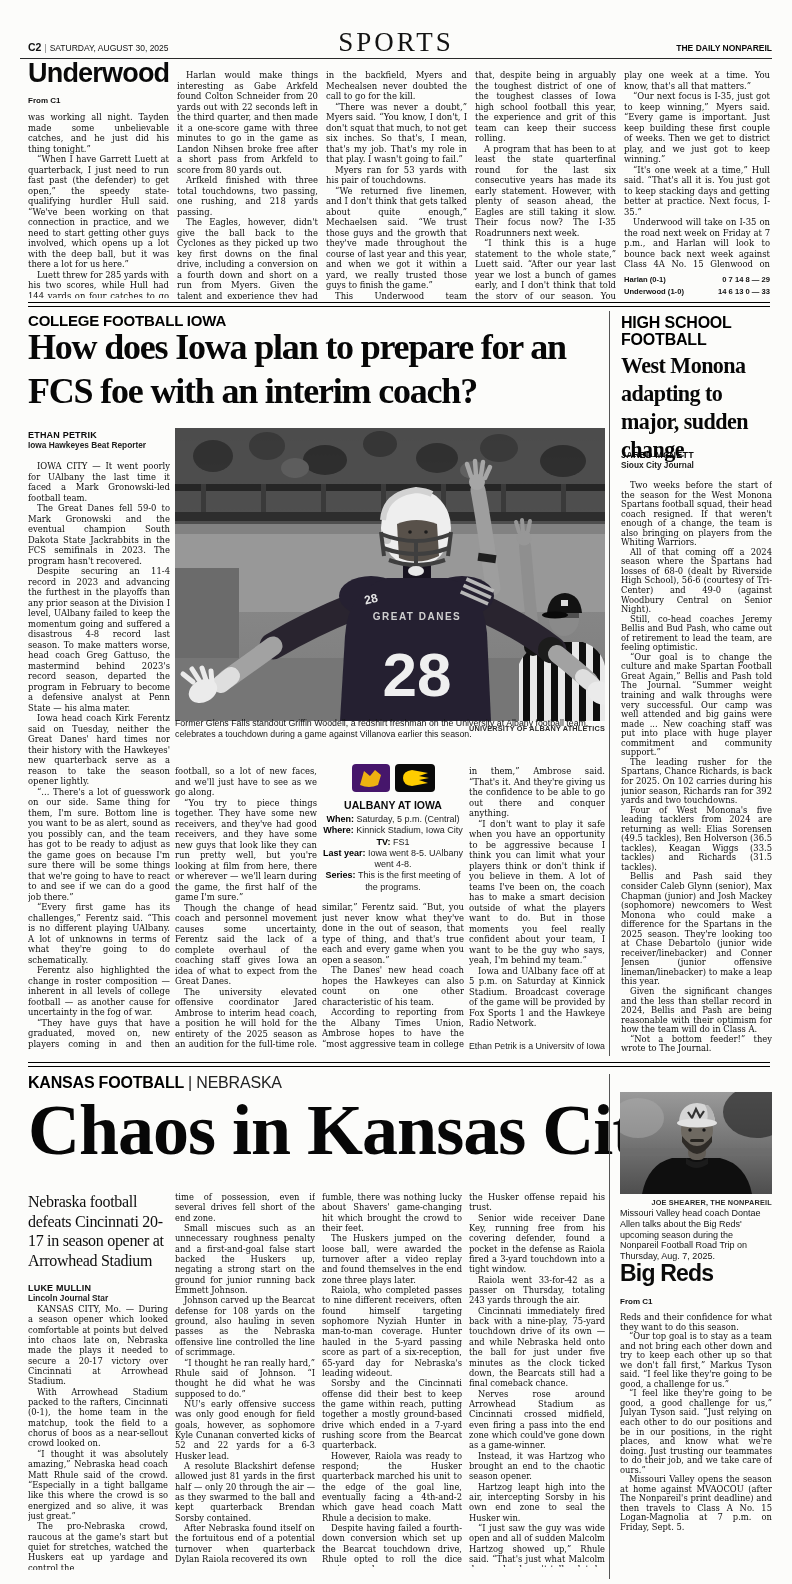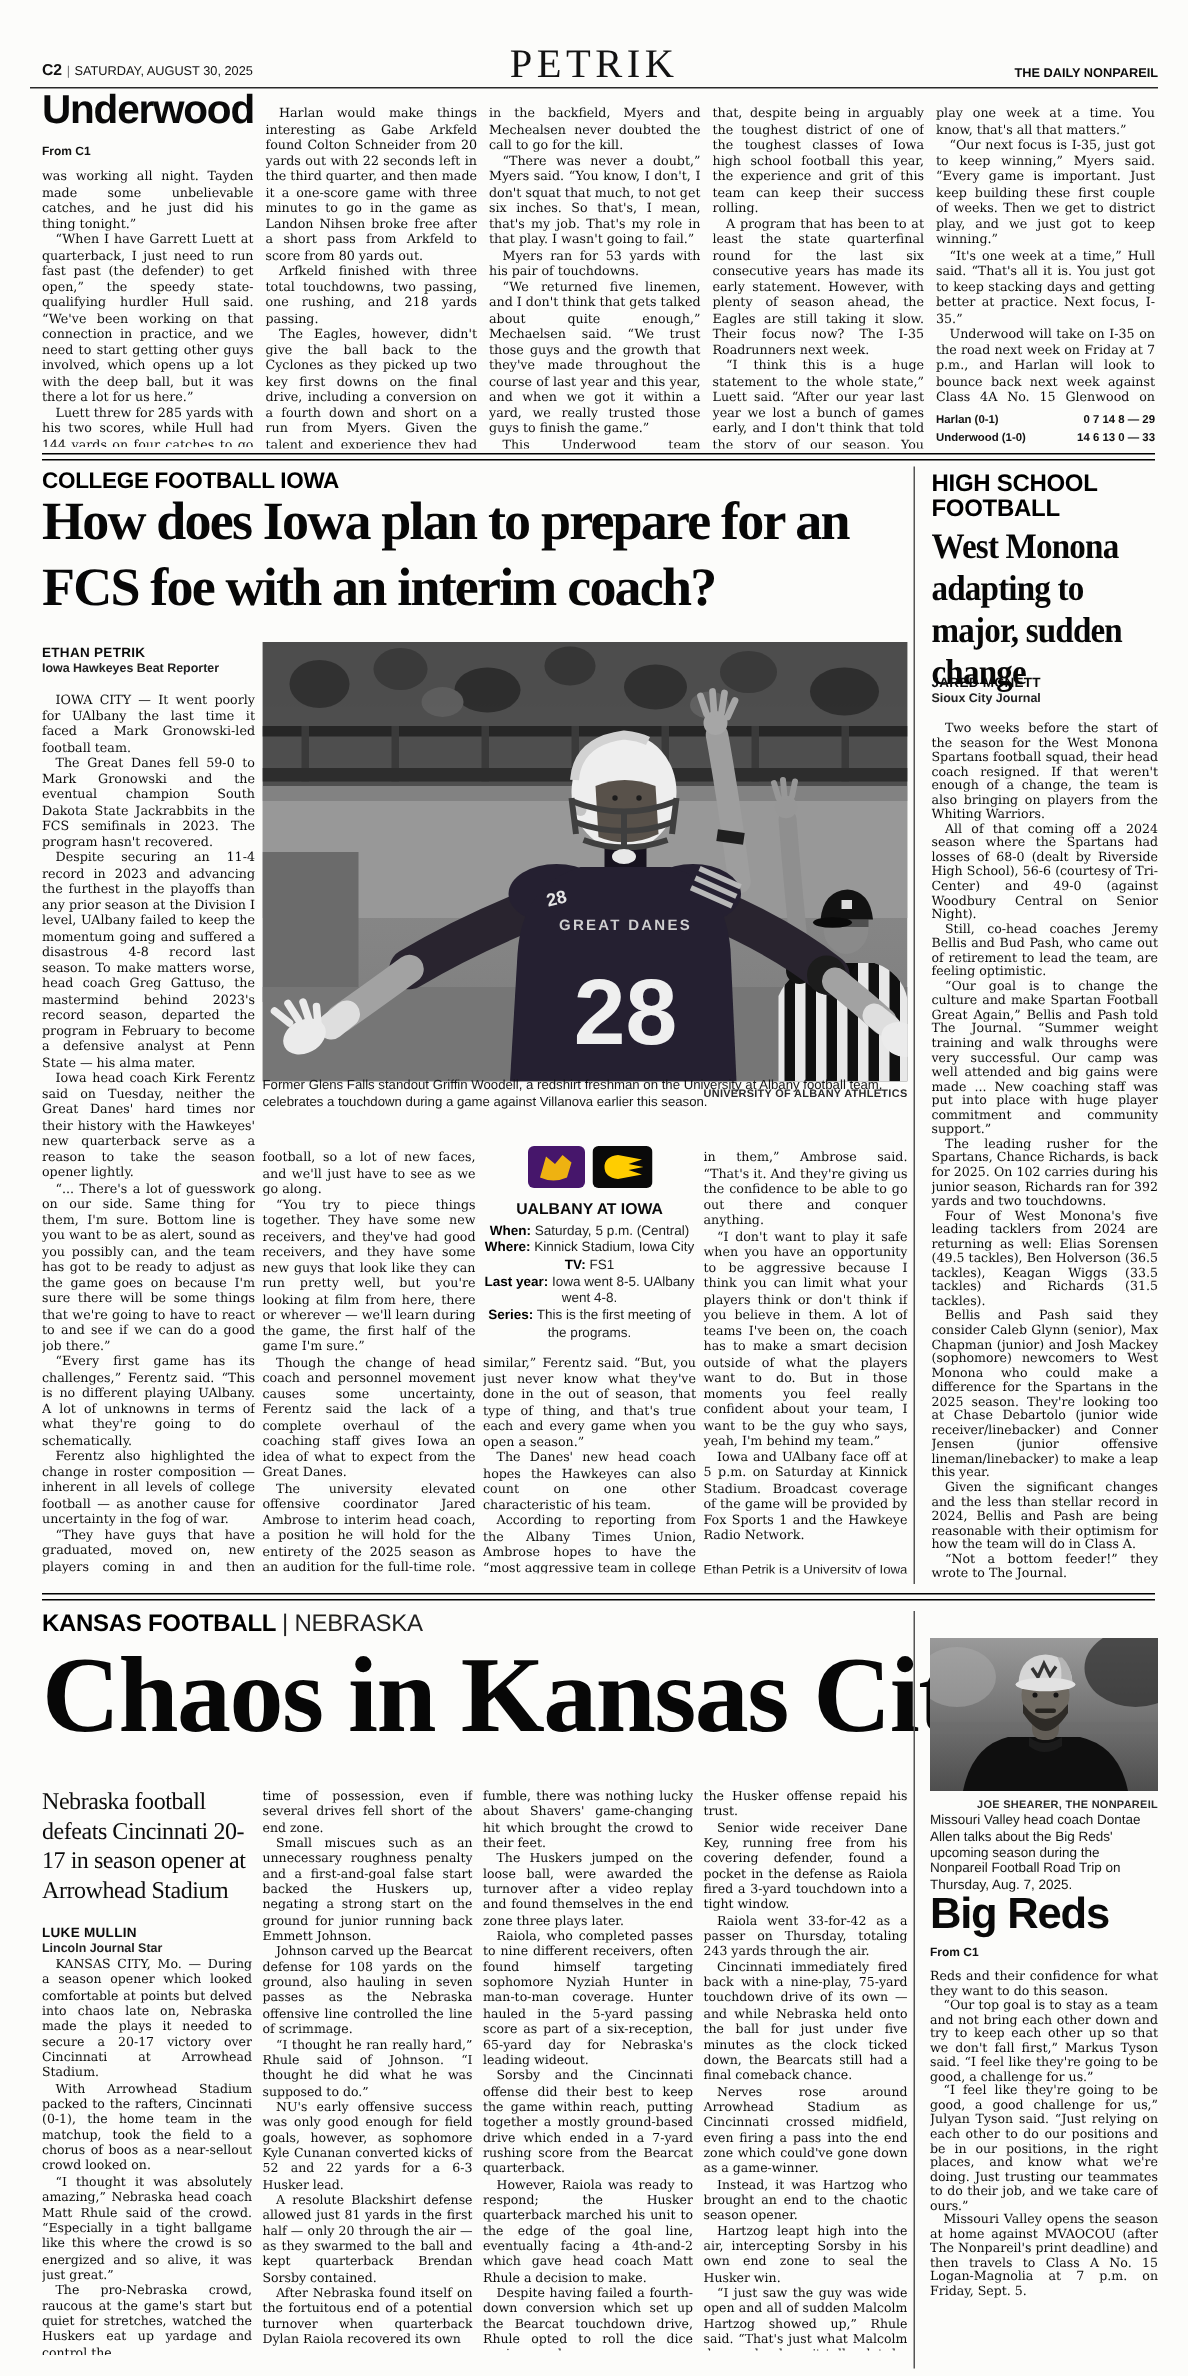--- a/index.html
+++ b/index.html
@@ -52,21 +52,21 @@
   .photo{display:block;}
 </style>
 </head>
 <body>
 
 <div class="page">
 
   <div class="abs mh-left">
     <b>C2</b><span class="sep">|</span><span>SATURDAY, AUGUST 30, 2025</span>
   </div>
-  <div class="abs mh-center">PETRIK</div>
+  <div class="abs mh-center">SPORTS</div>
   <div class="abs mh-right">THE DAILY NONPAREIL</div>
   <div class="abs mh-rule"></div>
 
   <h2 class="abs sans-head" style="left:28px;top:58px;font-size:27px;margin:0;">Underwood</h2>
   <div class="abs fromline" style="left:28px;top:96px;">From C1</div>
   <div class="abs bcol cont" style="left:28px;top:112px;width:141px;height:186px;">
       <p>was working all night. Tayden made some unbelievable catches, and he just did his thing tonight.”</p>
       <p>“When I have Garrett Luett at quarterback, I just need to run fast past (the defender) to get open,” the speedy state-qualifying hurdler Hull said. “We've been working on that connection in practice, and we need to start getting other guys involved, which opens up a lot with the deep ball, but it was there a lot for us here.”</p>
       <p>Luett threw for 285 yards with his two scores, while Hull had 144 yards on four catches to go with his pair of TDs.</p>
     </div>
@@ -369,21 +369,21 @@
         <circle cx="84" cy="38" r="1.7" fill="#141414"></circle>
       <rect x="61" y="28" width="32" height="4" fill="#44403a"></rect>
       <path d="M59,30 Q60,12 77,11 Q94,12 95,30 Z" fill="#d6d6d6"></path>
       <path d="M68,20 L72,26 L76,17 L80,25 L84,19" stroke="#333333" stroke-width="2.2" fill="none"></path>
       <path d="M88,13 Q94,18 95,30 L87,30 Q89,20 85,13 Z" fill="#b5b5b5"></path>
       <ellipse cx="77" cy="31" rx="20" ry="4.5" fill="#e2e2e2"></ellipse>
     </svg>
   </div>
   <div class="abs credit" style="left:620px;top:1198px;width:152px;">JOE SHEARER, THE NONPAREIL</div>
   <div class="abs caption" style="left:620px;top:1208px;width:152px;font-size:9px;line-height:10.8px;">Missouri Valley head coach Dontae Allen talks about the Big Reds' upcoming season during the Nonpareil Football Road Trip on Thursday, Aug. 7, 2025.</div>
-  <h2 class="abs sans-head" style="left:620px;top:1260px;font-size:29px;margin:0;">Big Reds</h2>
+  <h2 class="abs sans-head" style="left:620px;top:1260px;font-size:23px;margin:0;">Big Reds</h2>
   <div class="abs fromline" style="left:620px;top:1297px;">From C1</div>
   <div class="abs bcol tight cont" style="left:620px;top:1313px;width:152px;height:255px;">
       <p>Reds and their confidence for what they want to do this season.</p>
       <p>“Our top goal is to stay as a team and not bring each other down and try to keep each other up so that we don't fall first,” Markus Tyson said. “I feel like they're going to be good, a challenge for us.”</p>
       <p>“I feel like they're going to be good, a good challenge for us,” Julyan Tyson said. “Just relying on each other to do our positions and be in our positions, in the right places, and know what we're doing. Just trusting our teammates to do their job, and we take care of ours.”</p>
       <p>Missouri Valley opens the season at home against MVAOCOU (after The Nonpareil's print deadline) and then travels to Class A No. 15 Logan-Magnolia at 7 p.m. on Friday, Sept. 5.</p>
     </div>
 
 </div>
 

